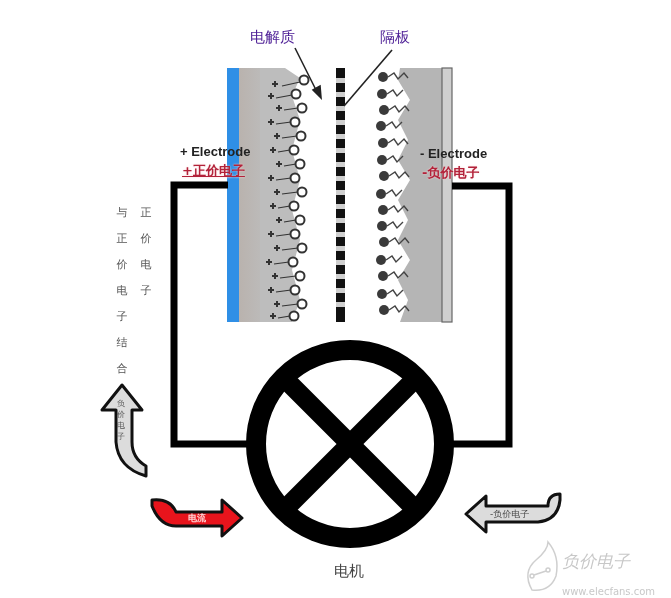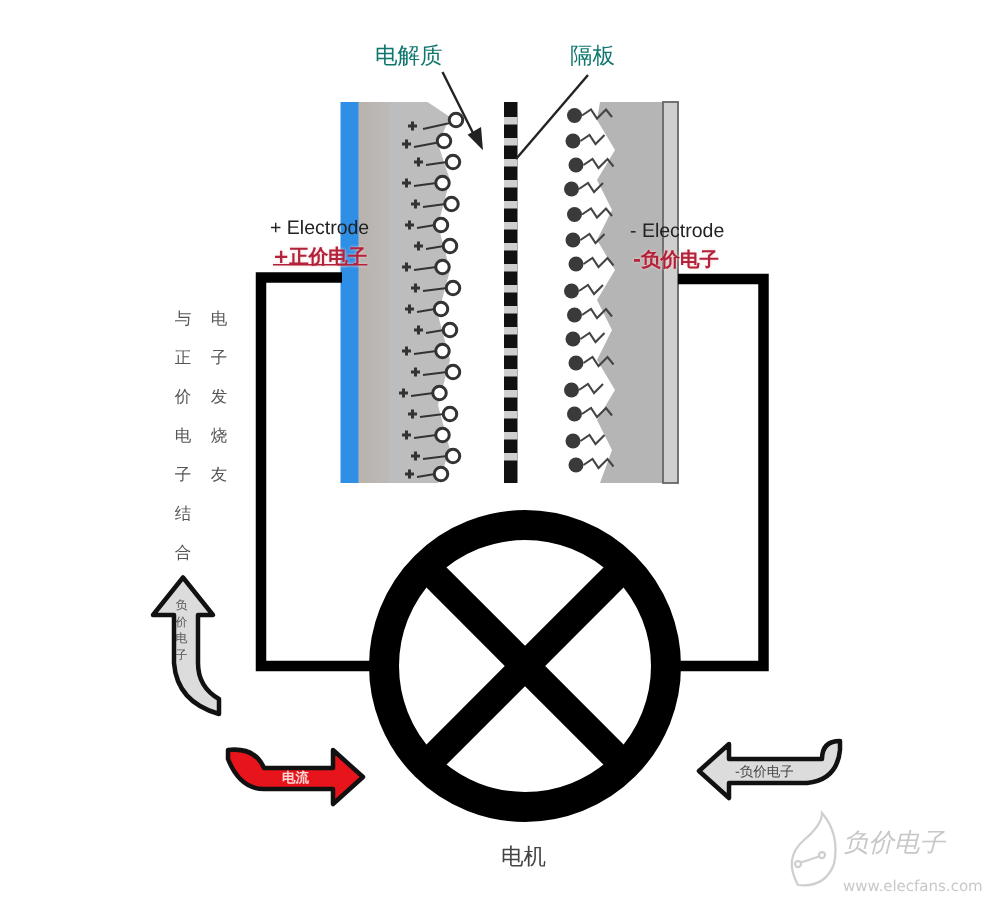--- a/index.html
+++ b/index.html
@@ -1,19 +1,19 @@
 <!DOCTYPE html>
 <html><head>
 <meta charset="utf-8">
 <style>
   html, body { margin: 0; padding: 0; background: #ffffff; }
   body { width: 671px; height: 598px; position: relative; overflow: hidden;
          font-family: "DejaVu Sans", sans-serif; }
-  .label { position: absolute; font-size: 15px; color: #0f766e; white-space: nowrap; }
-  .electrode-text { position: absolute; font-size: 13px; font-weight: normal; color: #222;
+  .label { position: absolute; font-size: 15px; color: #4c1d95; white-space: nowrap; }
+  .electrode-text { position: absolute; font-size: 13px; font-weight: bold; color: #222;
                     font-family: "Liberation Sans", sans-serif; white-space: nowrap; }
   .charge-text { position: absolute; font-size: 13px; font-weight: bold; color: #b2223a;
                  white-space: nowrap; text-shadow: 0 0 2px #fbd3d3; }
   .vert-col { position: absolute; font-size: 11px; color: #555; width: 12px;
               line-height: 26px; text-align: center; word-break: break-all; }
   .arrow-text { position: absolute; font-size: 9px; white-space: nowrap; }
   .watermark { position: absolute; color: #c8c8c8; white-space: nowrap; }
   svg { position: absolute; left: 0; top: 0; }
 </style>
 </head>
@@ -200,21 +200,21 @@
 
 <div class="label" style="left:250px; top:28px;">电解质</div>
 <div class="label" style="left:380px; top:28px;">隔板</div>
 
 <div class="electrode-text" style="left:180px; top:144px;">+ Electrode</div>
 <div class="charge-text" style="left:182px; top:162px;text-decoration:underline;">+正价电子</div>
 
 <div class="electrode-text" style="left:420px; top:146px;">- Electrode</div>
 <div class="charge-text" style="left:422px; top:164px;">-负价电子</div>
 
-<div class="vert-col" style="left:140px; top:200px;">电子发烧友</div>
+<div class="vert-col" style="left:140px; top:200px;">正价电子</div>
 <div class="vert-col" style="left:116px; top:200px;">与正价电子结合</div>
 
 <div class="arrow-text" style="left:117px; top:398px; width:14px; font-size:8px; line-height:11px; white-space:normal; word-break:break-all; color:#555;">负价电子</div>
 <div class="arrow-text" style="left:188px; top:512px; color:#ffd6d6; font-weight:bold;">电流</div>
 <div class="arrow-text" style="left:490px; top:508px; color:#444;">-负价电子</div>
 
 <div class="label" style="left:334px; top:562px; color:#444;">电机</div>
 
 <div class="watermark" style="left:562px; top:550px; font-size:17px; font-style:italic;">负价电子</div>
 <div class="watermark" style="left:562px; top:574px; font-size:10px;margin-top:12px;">www.elecfans.com</div>

